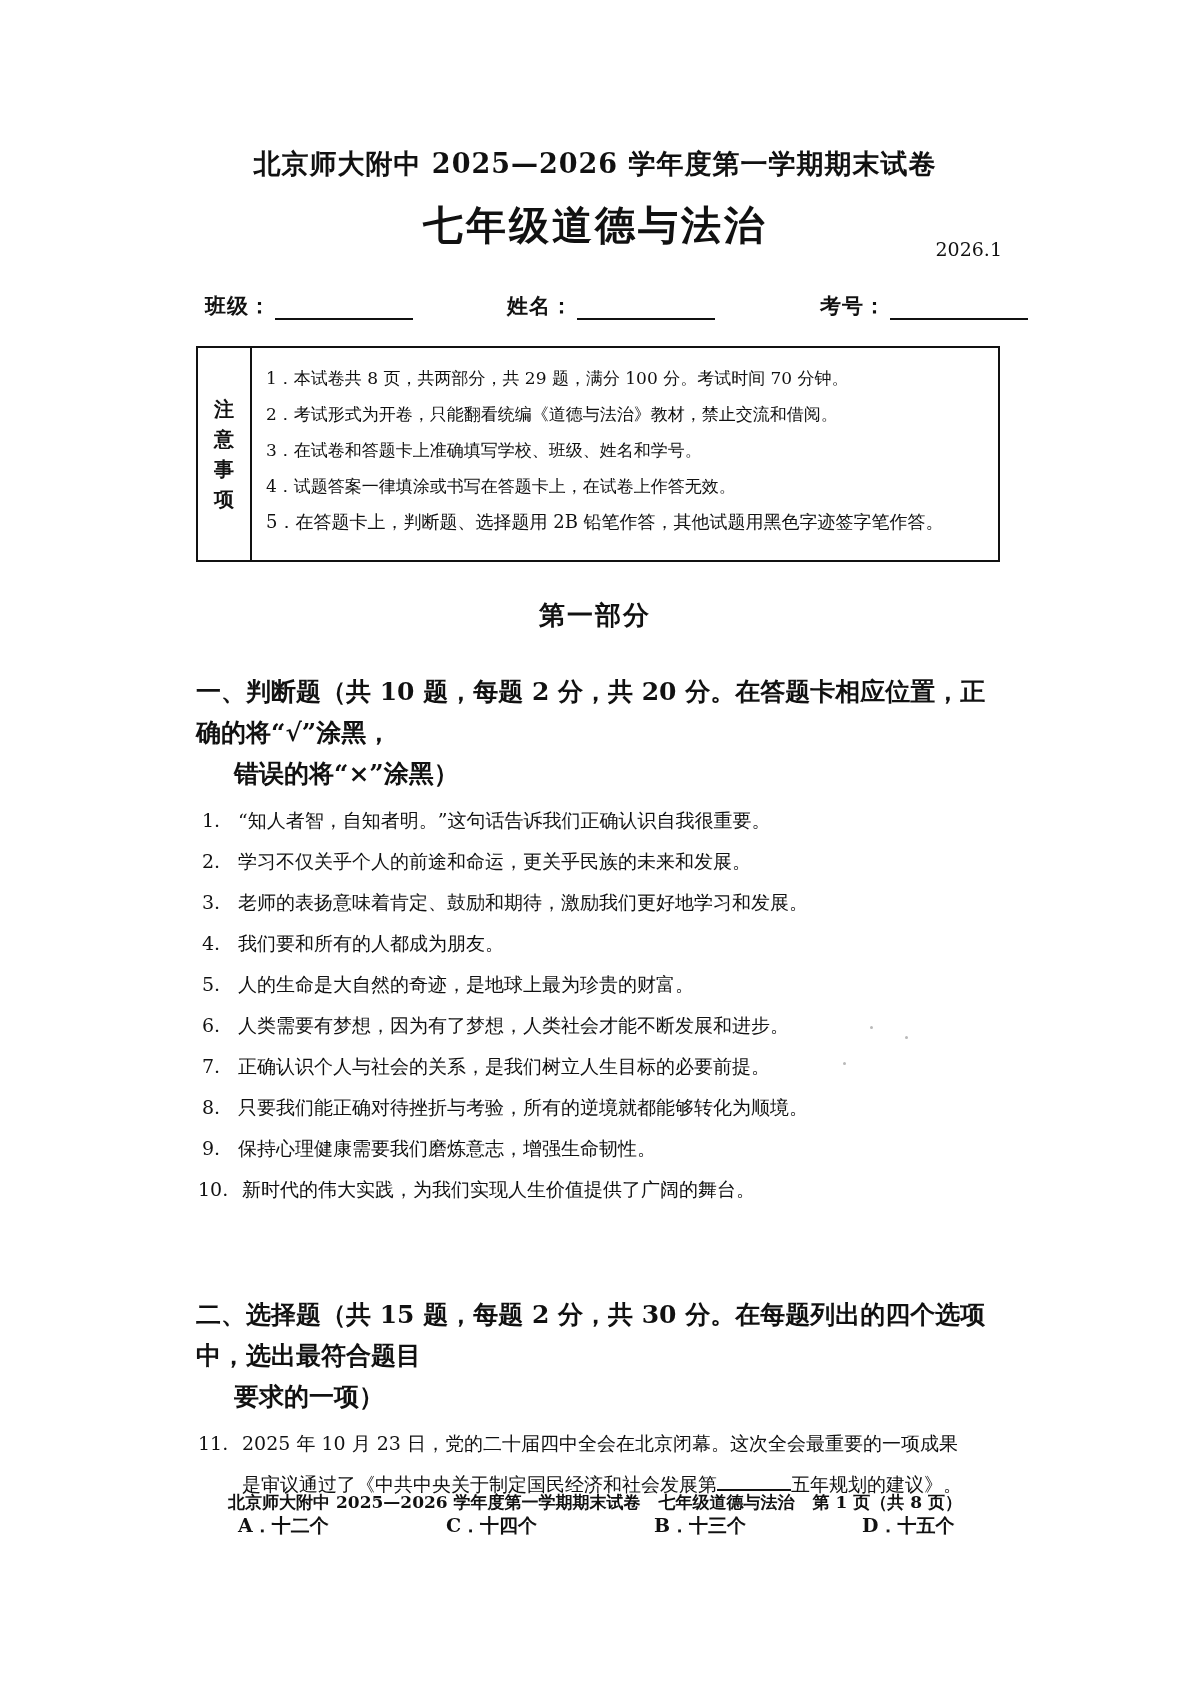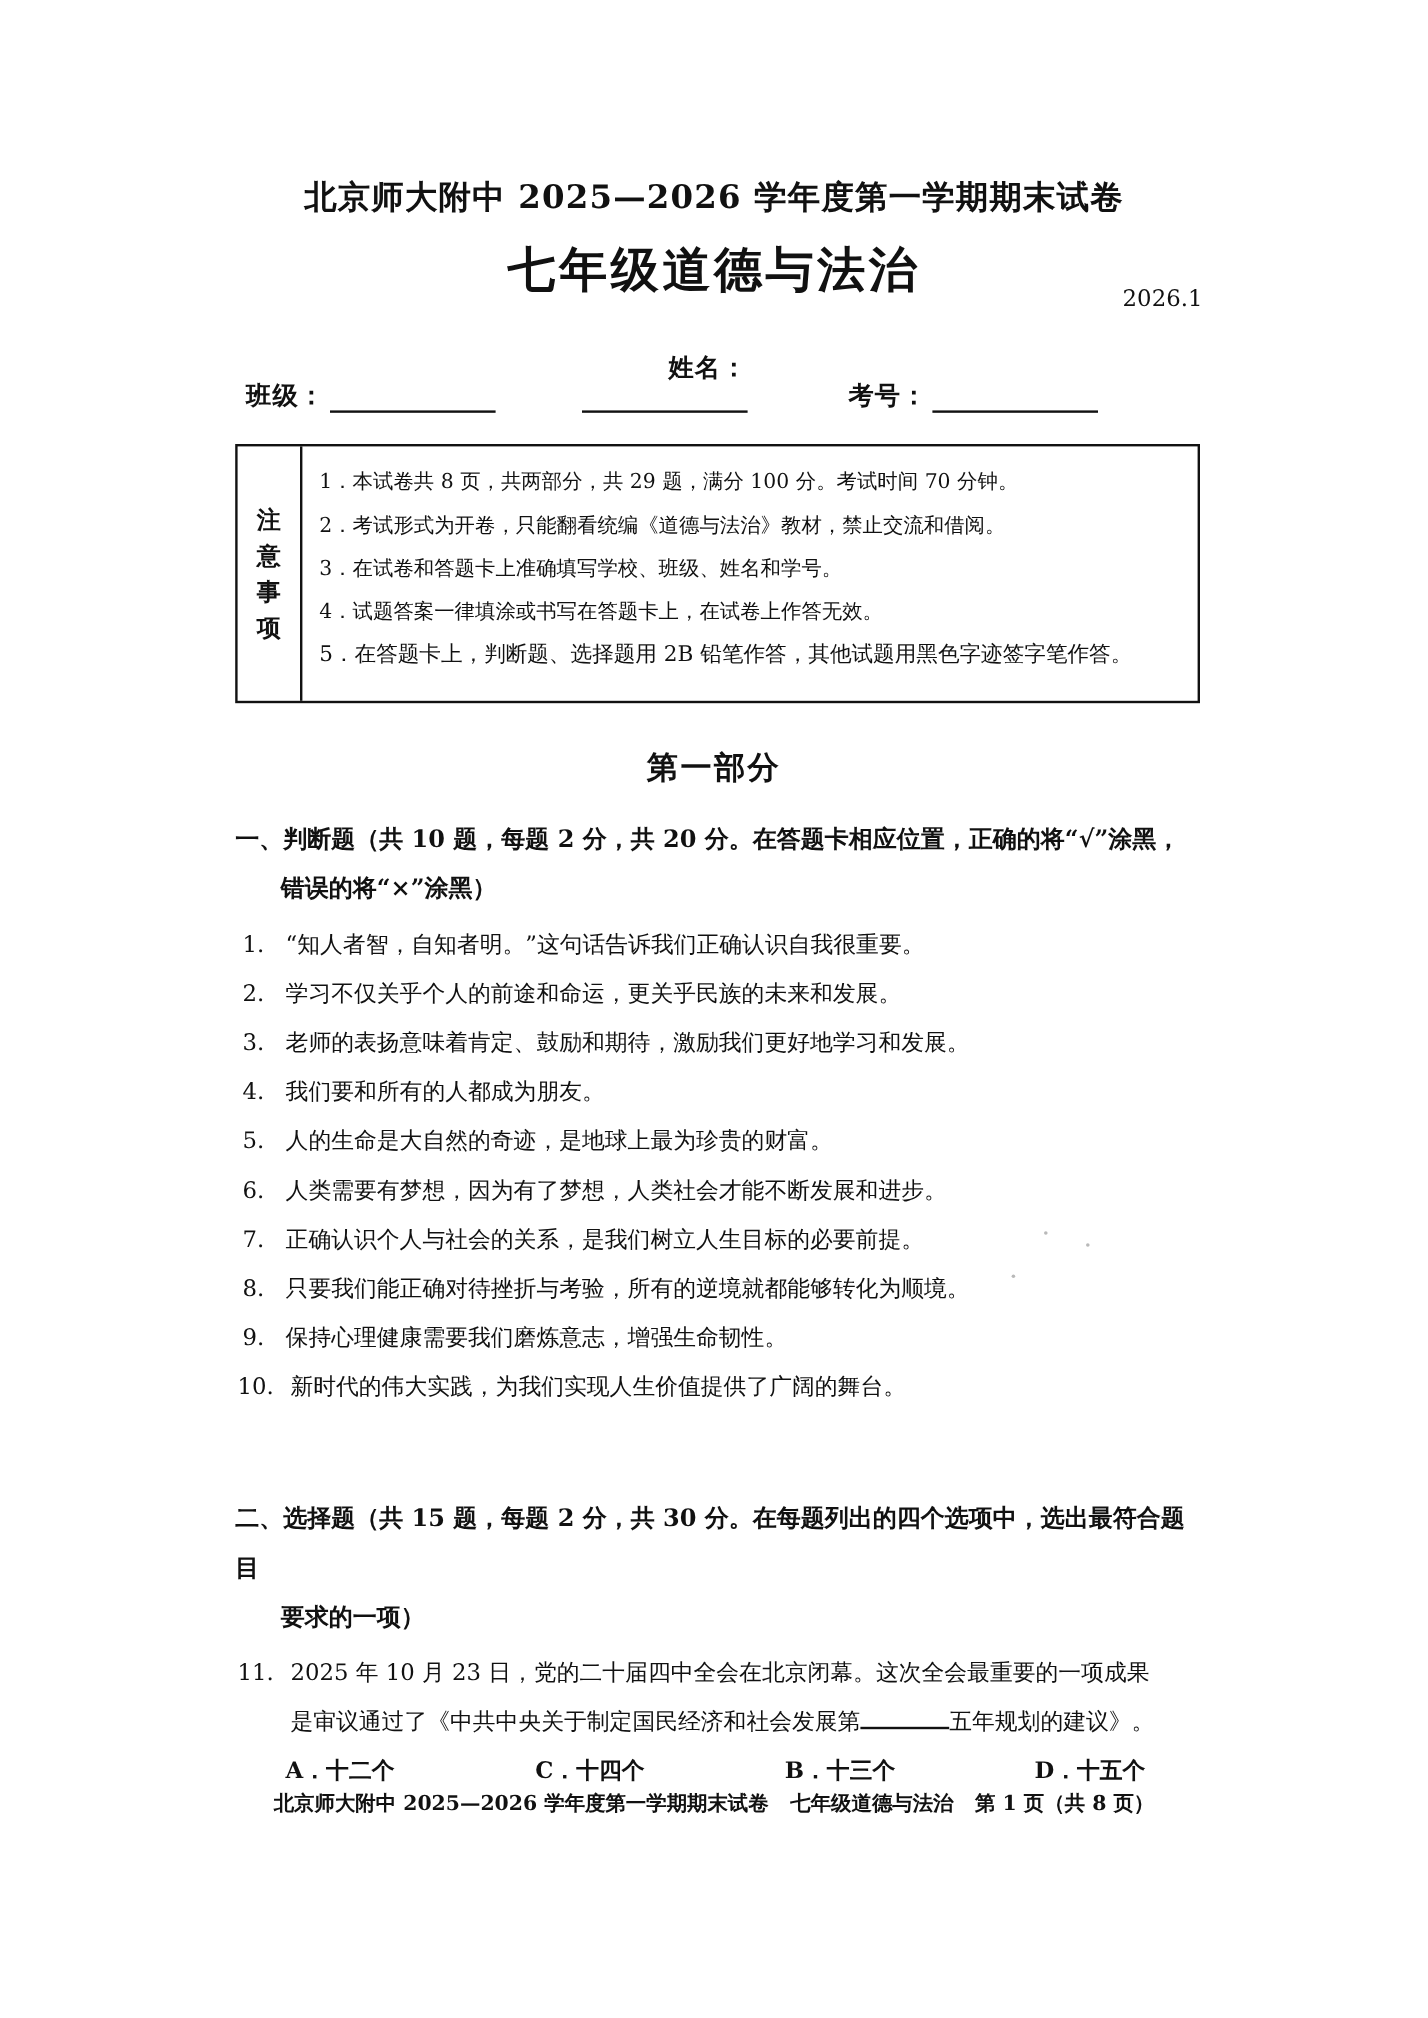--- a/index.html
+++ b/index.html
@@ -61,22 +61,22 @@
     font-size: 21px;
     font-family: "DejaVu Serif", "Liberation Serif", serif;
     font-weight: bold;
   }
   .info-field {
     display: flex;
     align-items: flex-end;
     white-space: nowrap;
   }
   .info-field.f1 { flex: 0 0 auto; }
-  .info-field.f2 { margin-left: 68px; flex-direction: column; }
-  .info-field.f3 { margin-left: 84px; align-items: flex-end; }
+  .info-field.f2 { margin-left: 94px; }
+  .info-field.f3 { margin-left: 105px; align-items: flex-end; }
   .info-label { letter-spacing: 1px; }
   .info-blank {
     display: inline-block;
     width: 138px;
     border-bottom: 2px solid #111;
     height: 22px;
     margin-left: 4px;
   }
 
   
@@ -121,25 +121,25 @@
     font-family: "DejaVu Serif", "Liberation Serif", serif;
     margin-top: 36px;
     letter-spacing: 2px;
   }
 
   
   .section {
     margin: 0 190px 0 196px;
   }
   .section-heading {
-    font-size: 20px;
+    font-size: 25px;
     font-weight: bold;
     font-family: "DejaVu Serif", "Liberation Serif", serif;
     line-height: 41px;
-    margin-top: 22px;
+    margin-top: 38px;
   }
   .section-heading .cont {
     display: block;
     padding-left: 38px;
   }
   .q-list {
     margin: 6px 0 0 0;
   }
   .q-item {
     display: flex;

